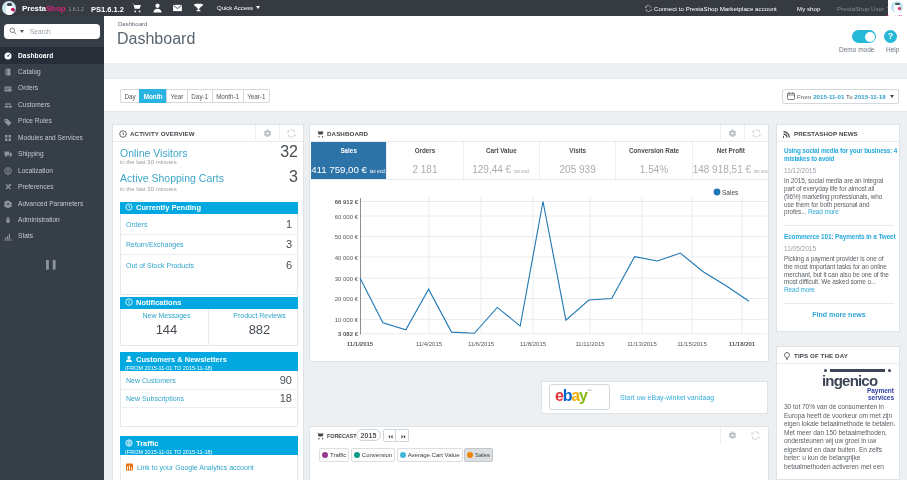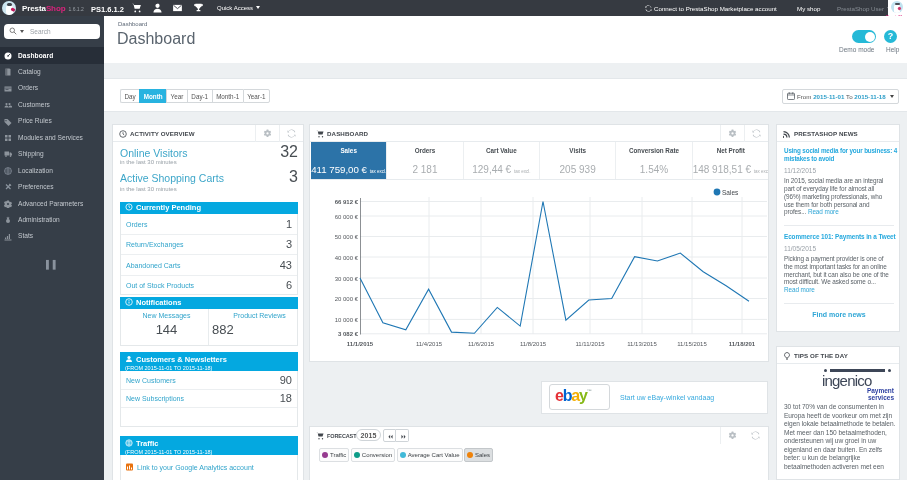--- a/index.html
+++ b/index.html
@@ -257,40 +257,36 @@
           </svg>Currently Pending</div>
       <div class="stable" style="top:72px;height:81px;">
         <div class="srow" style="height:20.5px;">
             <span>Orders</span>
             <b>1</b>
           </div>
         <div class="srow" style="height:20.5px;">
             <span>Return/Exchanges</span>
             <b>3</b>
           </div>
-        <div class="srow" style="height:20.5px;">
-            <span>Abandoned Carts</span>
-            <b>43</b>
-          </div>
         <div class="srow" style="height:19.5px;border-bottom:none;">
             <span>Out of Stock Products</span>
             <b>6</b>
           </div>
       </div>
 
       <div class="sbar" style="top:155px;"><svg class="sbsvg" viewBox="0 0 16 16">
             <circle cx="8" cy="8" r="6.6" fill="none" stroke="#fff" stroke-width="1.6"></circle>
             <path d="M8 7v4M8 4.2v1.6" stroke="#fff" stroke-width="1.8"></path>
           </svg>Notifications</div>
       <div class="stable" style="top:167px;height:37px;">
         <div style="position:absolute;left:0;top:0;width:50%;height:100%;border-right:1px solid #e8ecee;"></div>
         <div style="position:absolute;left:3px;top:3px;width:85px;text-align:center;font-size:7px;color:#31a4cb;">New Messages</div>
         <div style="position:absolute;left:91px;top:3px;width:95px;text-align:center;font-size:7px;color:#31a4cb;">Product Reviews</div>
         <div style="position:absolute;left:3px;top:13px;width:85px;text-align:center;font-size:13px;color:#474d52;">144</div>
-        <div style="position:absolute;left:91px;top:13px;width:95px;text-align:left;font-size:13px;color:#474d52;">882</div>
+        <div style="position:absolute;left:91px;top:13px;width:95px;text-align:center;font-size:13px;color:#474d52;">882</div>
       </div>
 
       <div class="sbar2" style="top:210px;">
           <div><svg class="sbsvg" viewBox="0 0 16 16">
               <circle cx="8" cy="5" r="3.2" fill="#fff"></circle>
               <path d="M2 14c0-3.3 2.7-5.4 6-5.4s6 2.1 6 5.4z" fill="#fff"></path>
             </svg>Customers &amp; Newsletters</div>
           <div class="sb2">(FROM 2015-11-01 TO 2015-11-18)</div>
         </div>
       <div class="stable" style="top:229px;height:56px;">
@@ -476,19 +472,19 @@
           <path d="M8 1a5 5 0 0 1 2.5 9.3c-.5.3-.5 1-.5 1.7h-4c0-.7 0-1.4-.5-1.7A5 5 0 0 1 8 1z"></path>
           <path d="M6.5 14h3M7 15.5h2"></path>
         </svg>TIPS OF THE DAY</div>
     <div style="position:absolute;left:7px;top:19px;width:110px;">
       <div id="ingenico">
         <div style="position:relative;height:8px;">
             <span style="position:absolute;left:2px;top:3px;width:3px;height:3px;background:#3d4657;border-radius:50%;"></span>
             <span style="position:absolute;left:8px;top:2.5px;right:9px;height:3.5px;background:#3d4657;"></span>
             <span style="position:absolute;right:3px;top:3px;width:3px;height:3px;background:#3d4657;border-radius:50%;"></span>
           </div>
-        <div style="font-size:15px;font-weight:normal;color:#3d4657;letter-spacing:-0.8px;line-height:13px;">ingenico</div>
+        <div style="font-size:15px;font-weight:bold;color:#3d4657;letter-spacing:-0.8px;line-height:13px;">ingenico</div>
         <div style="font-size:6.5px;font-weight:bold;color:#2c3fa0;text-align:right;line-height:6.5px;margin-top:1px;">Payment<br>services</div>
       </div>
       <div id="tipspara">30 tot 70% van de consumenten in<br>Europa heeft de voorkeur om met zijn<br>eigen lokale betaalmethode te betalen.<br>Met meer dan 150 betaalmethoden,<br>ondersteunen wij uw groei in uw<br>eigenland en daar buiten. En zelfs<br>beter: u kun de belangrijke<br>betaalmethoden activeren met een</div>
     </div>
   </div>
 </div>
 
 </body></html>

